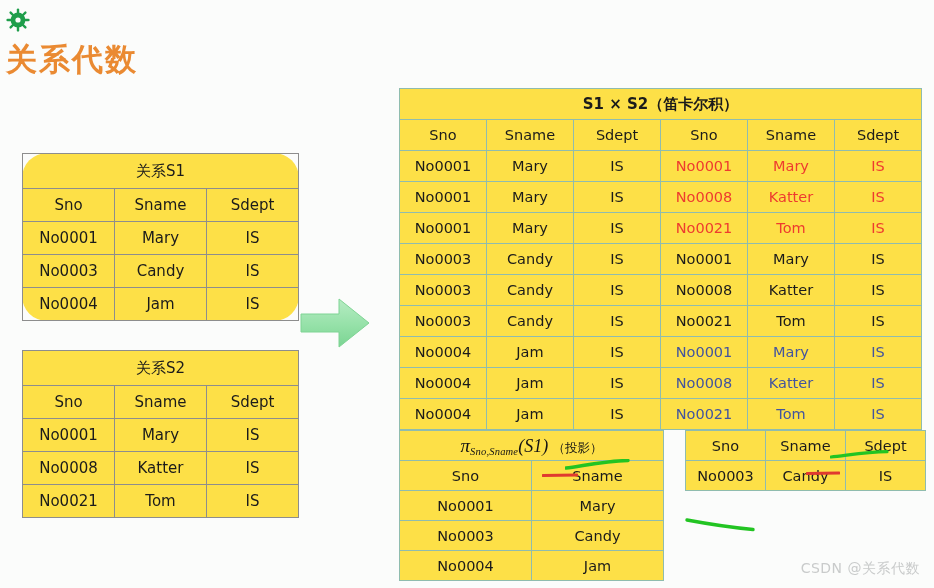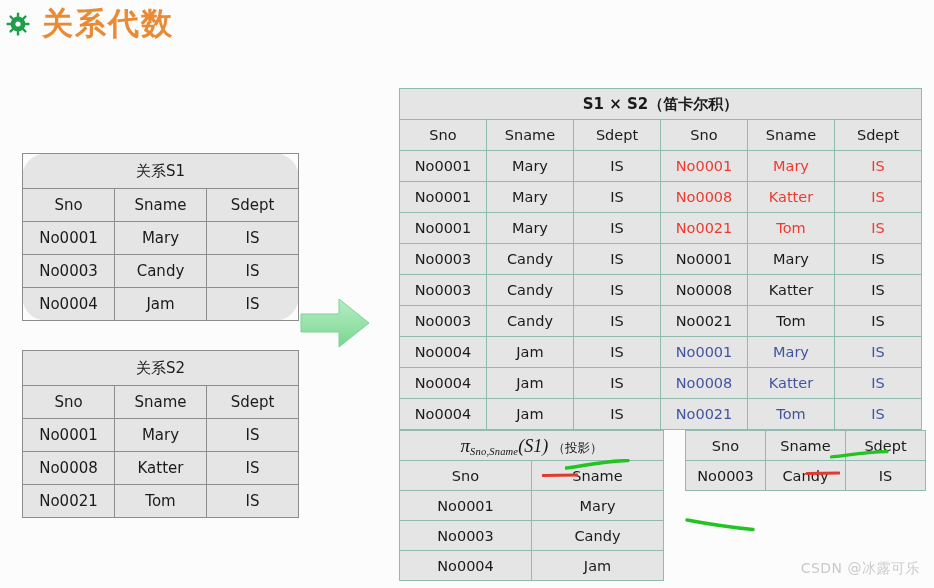--- a/index.html
+++ b/index.html
@@ -11,37 +11,37 @@
     font-family: "Liberation Sans", "DejaVu Sans", sans-serif;
     overflow: hidden;
     position: relative;
     -webkit-font-smoothing: antialiased;
   }
   .slide { position: absolute; inset: 0; }
 
   
   .title-row {
     position: absolute; left: 6px; top: 8px;
-    display: flex; align-items: center; gap: 12px;
+    display: flex; gap: 12px; flex-direction: column;
   }
   .bullet-icon { width: 24px; height: 24px; display: block; flex: none; }
   .title-text {
     font-size: 31px;
     color: #ea8a32;
     font-weight: 600;
     letter-spacing: 2px;
     line-height: 1;
     font-family: "DejaVu Sans", "Liberation Sans", sans-serif;
   }
 
   
   table.tbl {
     border-collapse: collapse;
     table-layout: fixed;
-    background: #e5e5e5;
+    background: #fde047;
   }
   table.tbl td {
     text-align: center;
     vertical-align: middle;
     white-space: nowrap;
     font-family: "DejaVu Sans", "Liberation Sans", sans-serif;
   }
 
   
   .gray-tbl { position: absolute; }
@@ -393,15 +393,15 @@
     <svg viewBox="0 0 59 10" width="59" height="10" aria-hidden="true">
       <path d="M1,7 C14,6 34,2 57,1.6" stroke="#22c422" stroke-width="3.2" stroke-linecap="round" fill="none"></path>
     </svg>
   </span>
   <span class="stroke" id="sel-underline">
     <svg viewBox="0 0 70 14" width="70" height="14" aria-hidden="true">
       <path d="M2,2 C18,5 42,9 68,11.5" stroke="#22c422" stroke-width="3.4" stroke-linecap="round" fill="none"></path>
     </svg>
   </span>
 
-  <div id="watermark">CSDN @冰露可乐</div>
+  <div id="watermark">CSDN @关系代数</div>
 
 </div>
 
 </body></html>

